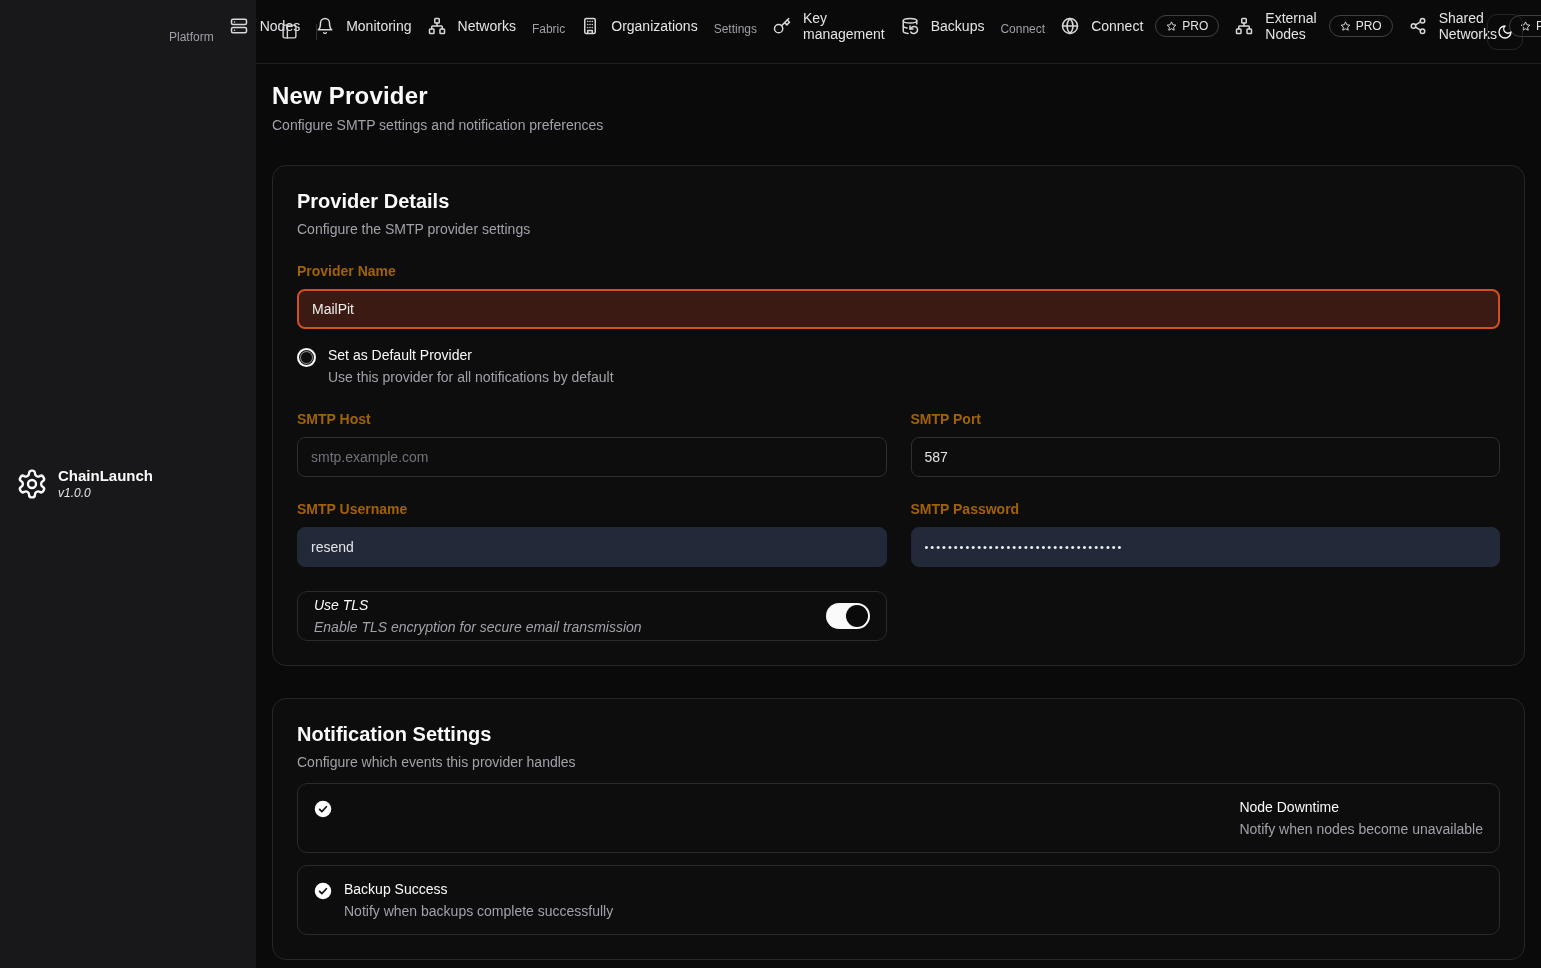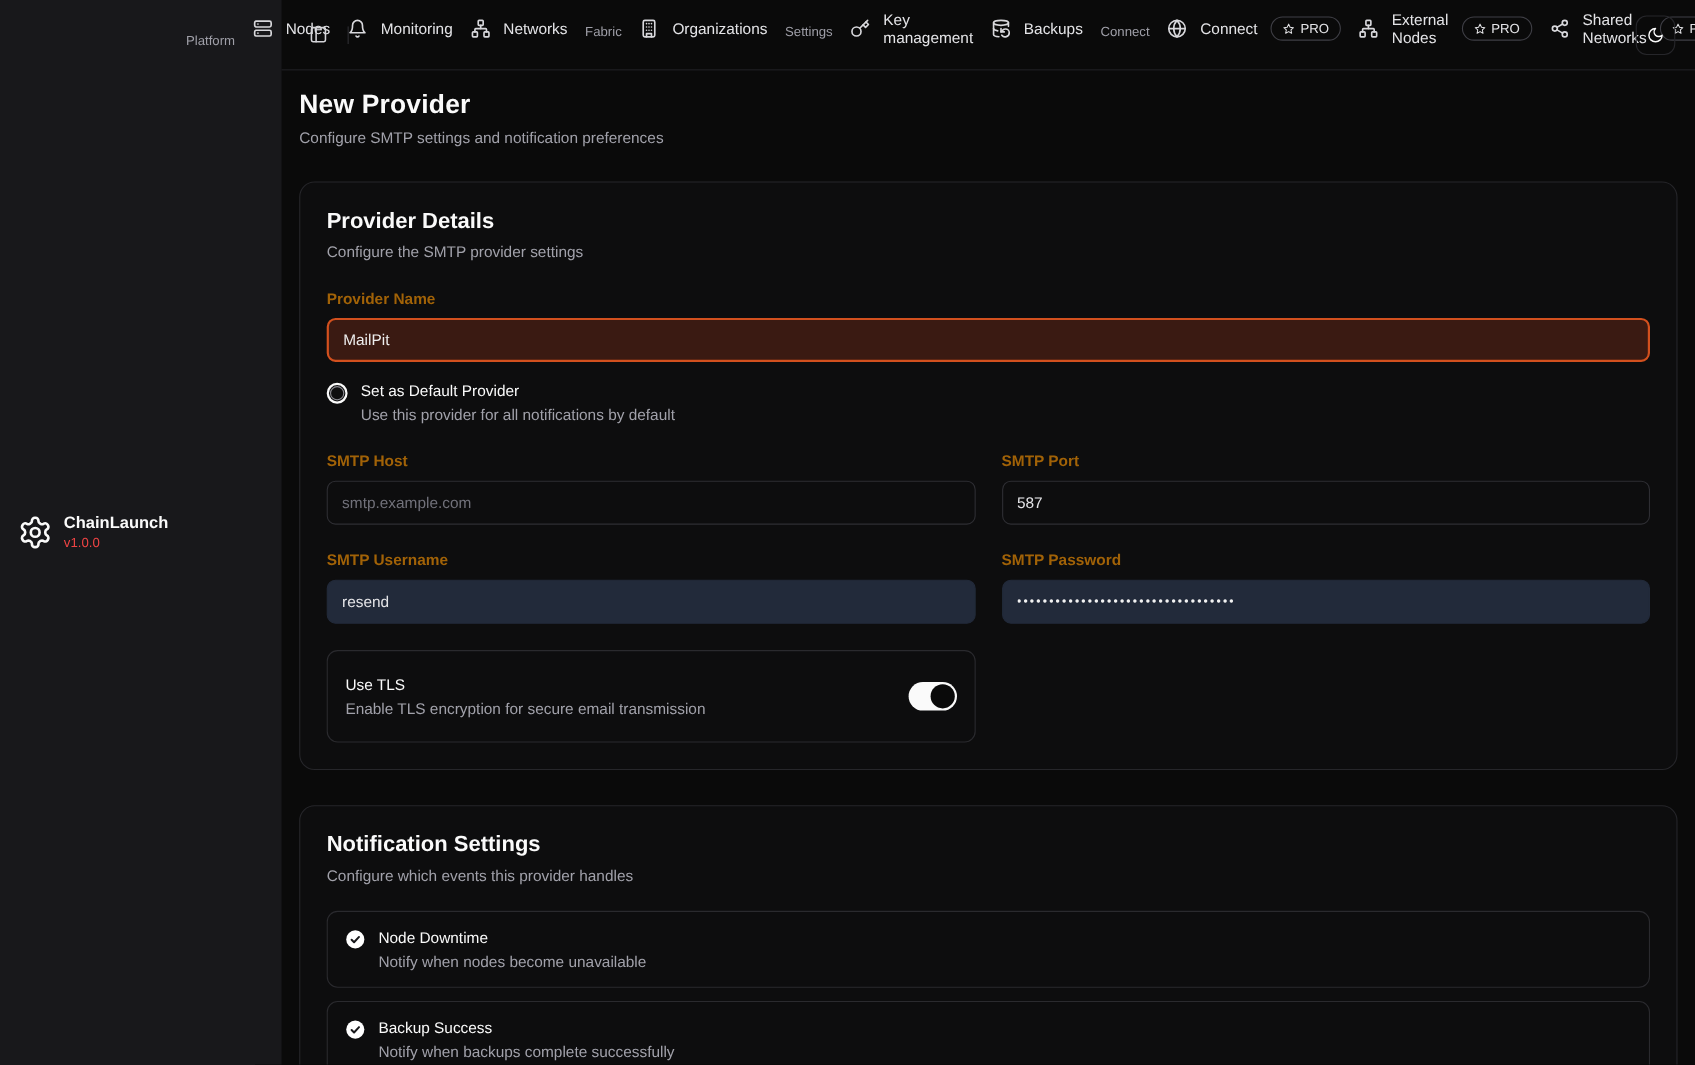--- a/index.html
+++ b/index.html
@@ -16,21 +16,21 @@
   
   .sidebar {
     width:256px; min-width:256px; height:100%;
     background:#18181b;
     display:flex; flex-direction:row;
     padding:8px;
   }
   .brand { display:flex; align-items:center; gap:10px; padding:8px; }
   .brand-logo { width:32px; height:32px; color:#fafafa; }
   .brand-name { font-size:15px; font-weight:bold; color:#fafafa; line-height:1.2; }
-  .brand-version { font-size:12px; color:#ef4444; line-height:1.2; margin-top:1px; }
+  .brand-version { font-size:12px; color:#e5e5e5; line-height:1.2; margin-top:1px;font-style:italic; }
 
   .nav-section-label {
     font-size:12px; color:#9f9fa8;
     padding:14px 8px 8px 8px;
   }
   .nav-section-label.first { padding-top:22px; }
   .nav-item {
     height:36px; display:flex; align-items:center; gap:12px;
     padding:0 8px; border-radius:8px; cursor:pointer;
     color:#e4e4e7;
@@ -140,43 +140,44 @@
     grid-template-columns:1fr 1fr;
     column-gap:16px;
     row-gap:26px;
     margin-top:26px;
     gap:24px;
   }
 
   .tls-box {
     border:1px solid #2a2a2e;
     border-radius:10px;
-    padding:22px 16px;
+    padding:5px 16px;
     display:flex; align-items:center; justify-content:space-between;
     height:100%;
+    font-style:italic;
   }
   .toggle {
     width:44px; height:26px; border-radius:999px;
     background:#fafafa; position:relative; cursor:pointer; flex:none;
   }
   .toggle-knob {
     position:absolute; top:2px; right:2px;
     width:22px; height:22px; border-radius:50%;
     background:#0a0a0a;
   }
 
   .event-box {
     border:1px solid #2a2a2e;
     border-radius:10px;
     padding:15px 16px;
     display:flex; gap:12px;
     margin-top:12px;
     cursor:pointer;
   }
-  .event-box.first { margin-top:24px; }
+  .event-box.first { margin-top:13px;justify-content:space-between; }
   .check-icon { width:18px; height:18px; min-width:18px; margin-top:1px; }
 </style>
 </head>
 <body>
 
 <aside class="sidebar">
   <div class="brand">
     <span class="brand-logo">
       <svg viewBox="0 0 24 24" fill="none" stroke="currentColor" stroke-width="1.8" stroke-linecap="round" stroke-linejoin="round">
         <path d="M12.22 2h-.44a2 2 0 0 0-2 2v.18a2 2 0 0 1-1 1.73l-.43.25a2 2 0 0 1-2 0l-.15-.08a2 2 0 0 0-2.73.73l-.22.38a2 2 0 0 0 .73 2.73l.15.1a2 2 0 0 1 1 1.72v.51a2 2 0 0 1-1 1.74l-.15.09a2 2 0 0 0-.73 2.73l.22.38a2 2 0 0 0 2.73.73l.15-.08a2 2 0 0 1 2 0l.43.25a2 2 0 0 1 1 1.73V20a2 2 0 0 0 2 2h.44a2 2 0 0 0 2-2v-.18a2 2 0 0 1 1-1.73l.43-.25a2 2 0 0 1 2 0l.15.08a2 2 0 0 0 2.73-.73l.22-.39a2 2 0 0 0-.73-2.73l-.15-.08a2 2 0 0 1-1-1.74v-.5a2 2 0 0 1 1-1.74l.15-.09a2 2 0 0 0 .73-2.73l-.22-.38a2 2 0 0 0-2.73-.73l-.15.08a2 2 0 0 1-2 0l-.43-.25a2 2 0 0 1-1-1.73V4a2 2 0 0 0-2-2z"></path>

